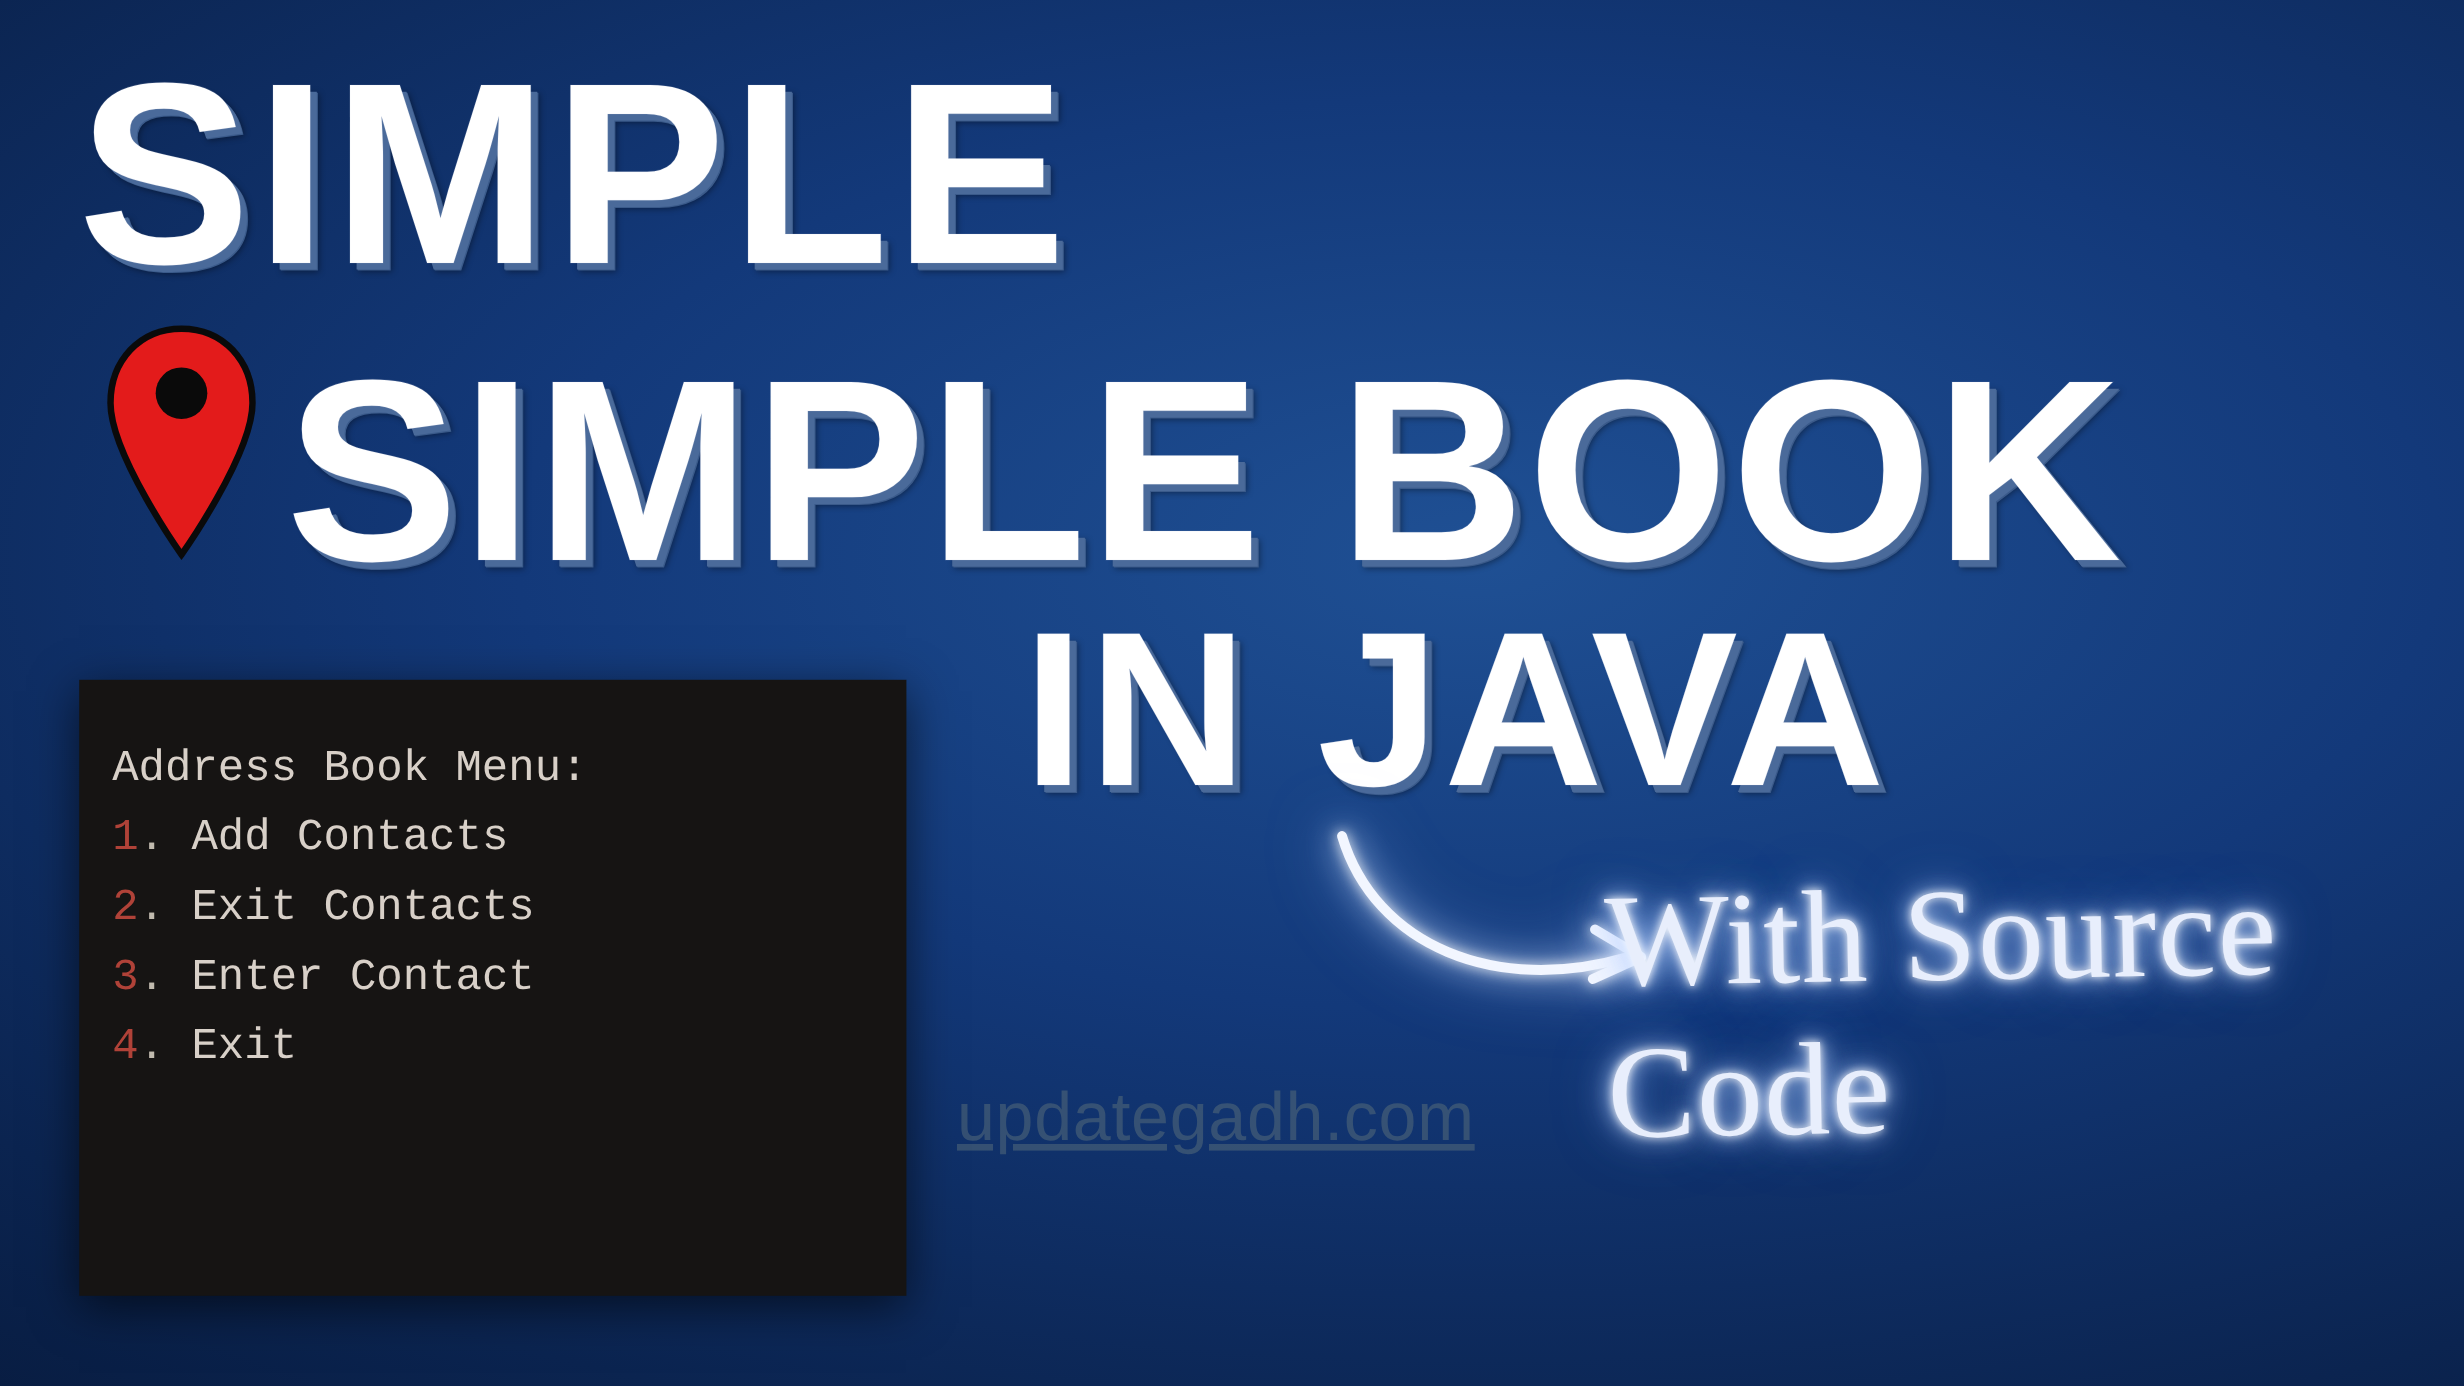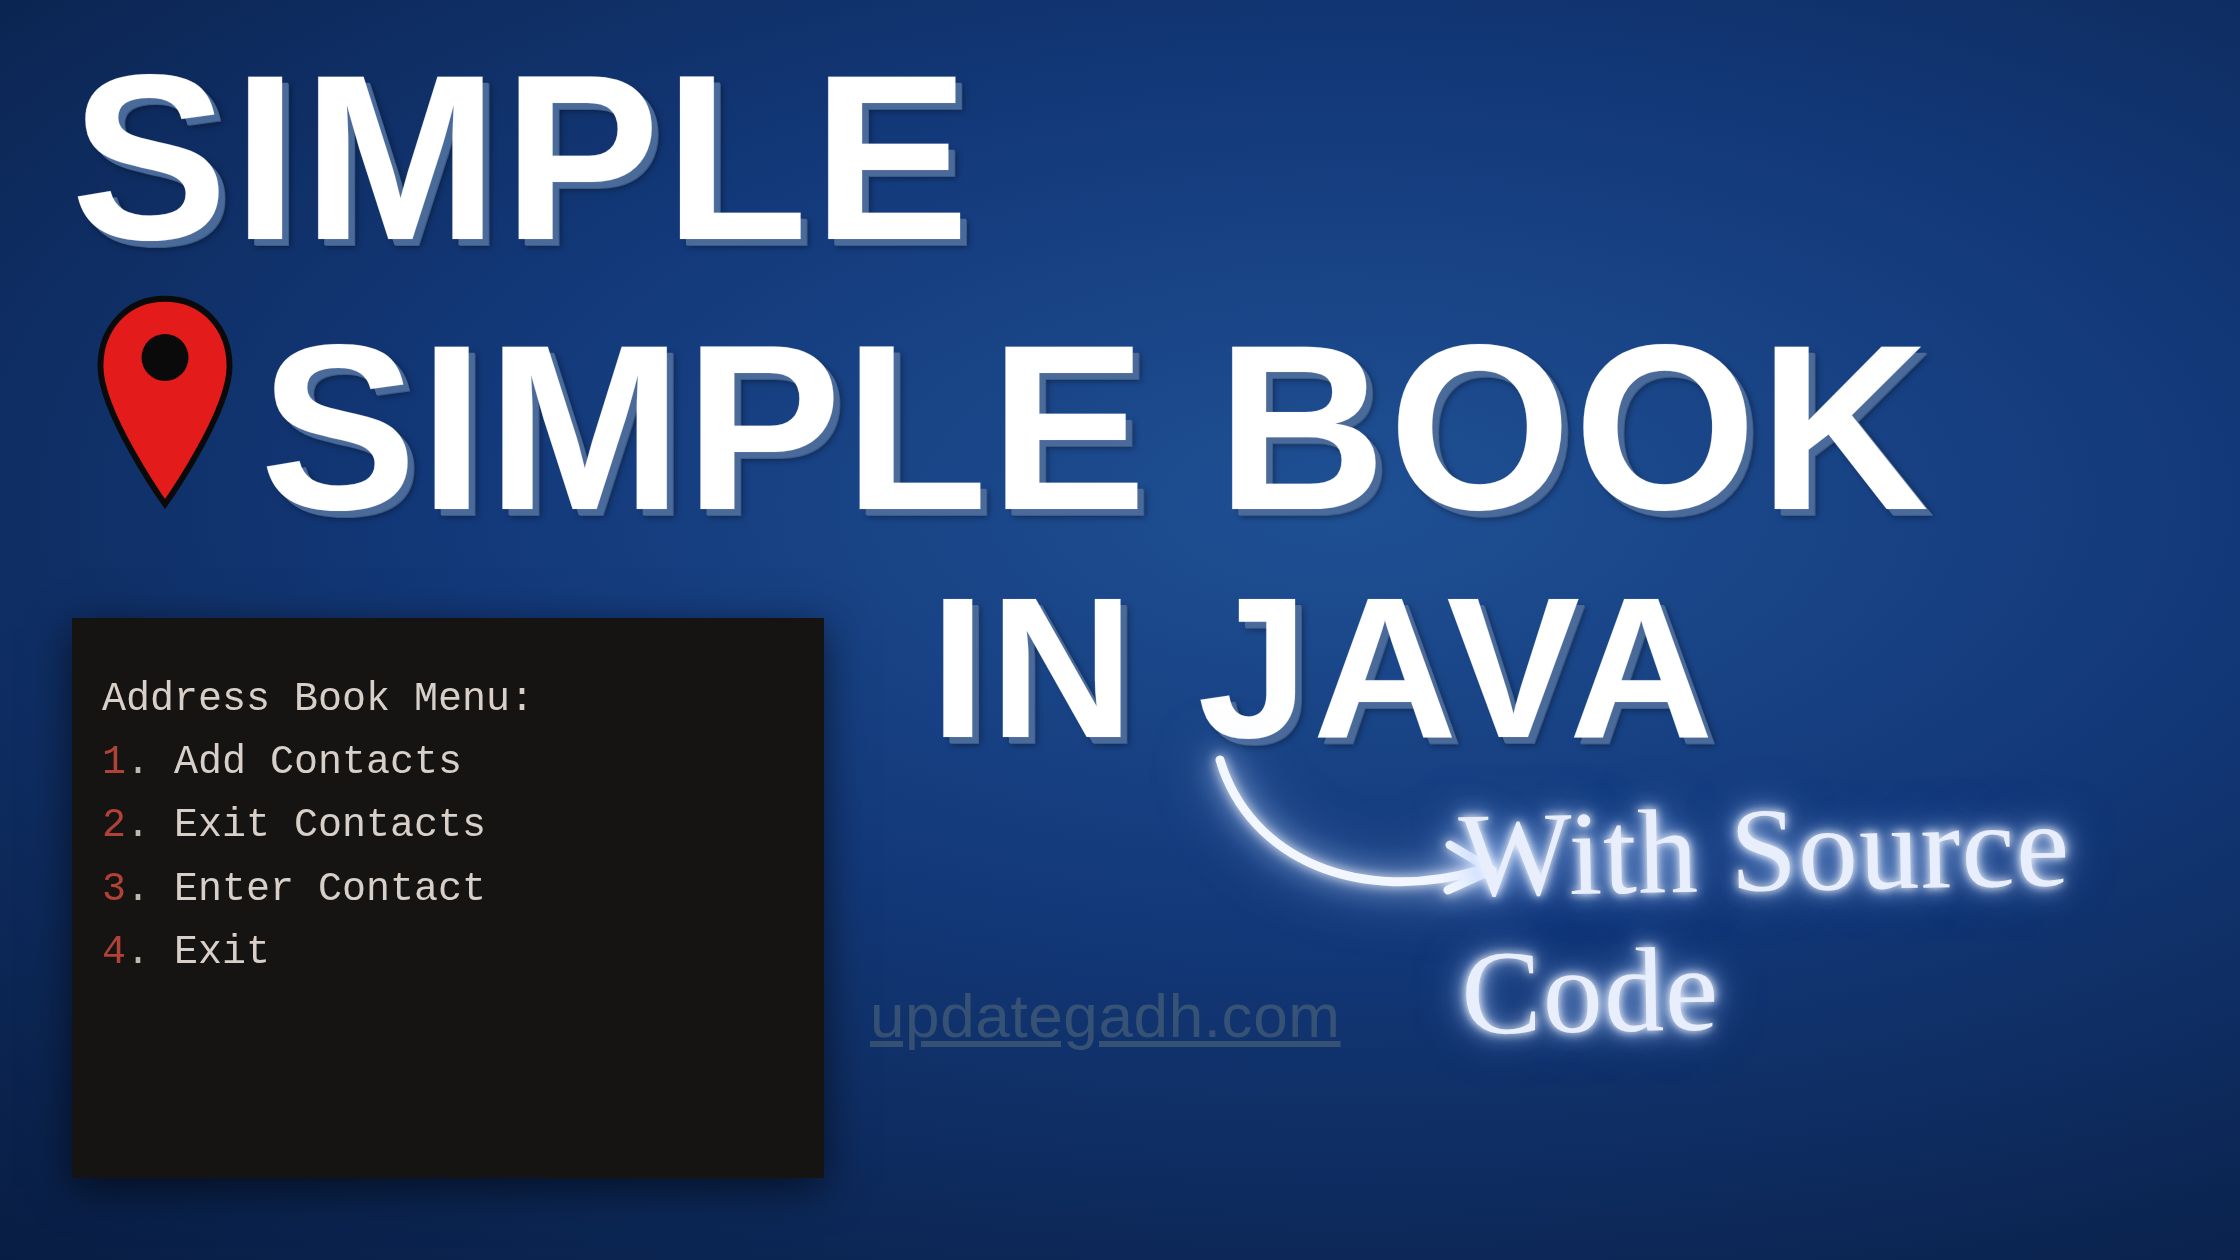--- a/index.html
+++ b/index.html
@@ -18,21 +18,21 @@
     text-shadow:
       6px 6px 0 #4a6a9a,
       7px 7px 0 #3a5a8a,
       8px 8px 6px rgba(0,0,0,0.4);
     letter-spacing: 0.02em;
     line-height: 1;
     -webkit-text-stroke: 1px rgba(200,210,230,0.15);
   }
   .title-simple { top: 40px; left: 42px; font-size: 235px; margin-left: 29px; }
   .title-address { top: 310px; left: 260px; font-size: 235px; letter-spacing: 0.01em; }
-  .title-injava  { top: 568px; left: 930px; font-size: 200px; }
+  .title-injava  { top: 546px; left: 930px; font-size: 200px; }
 
   .pin {
     position: absolute;
     top: 290px;
     left: 90px;
     width: 150px;
     height: 220px;
   }
 
   .script-text {

